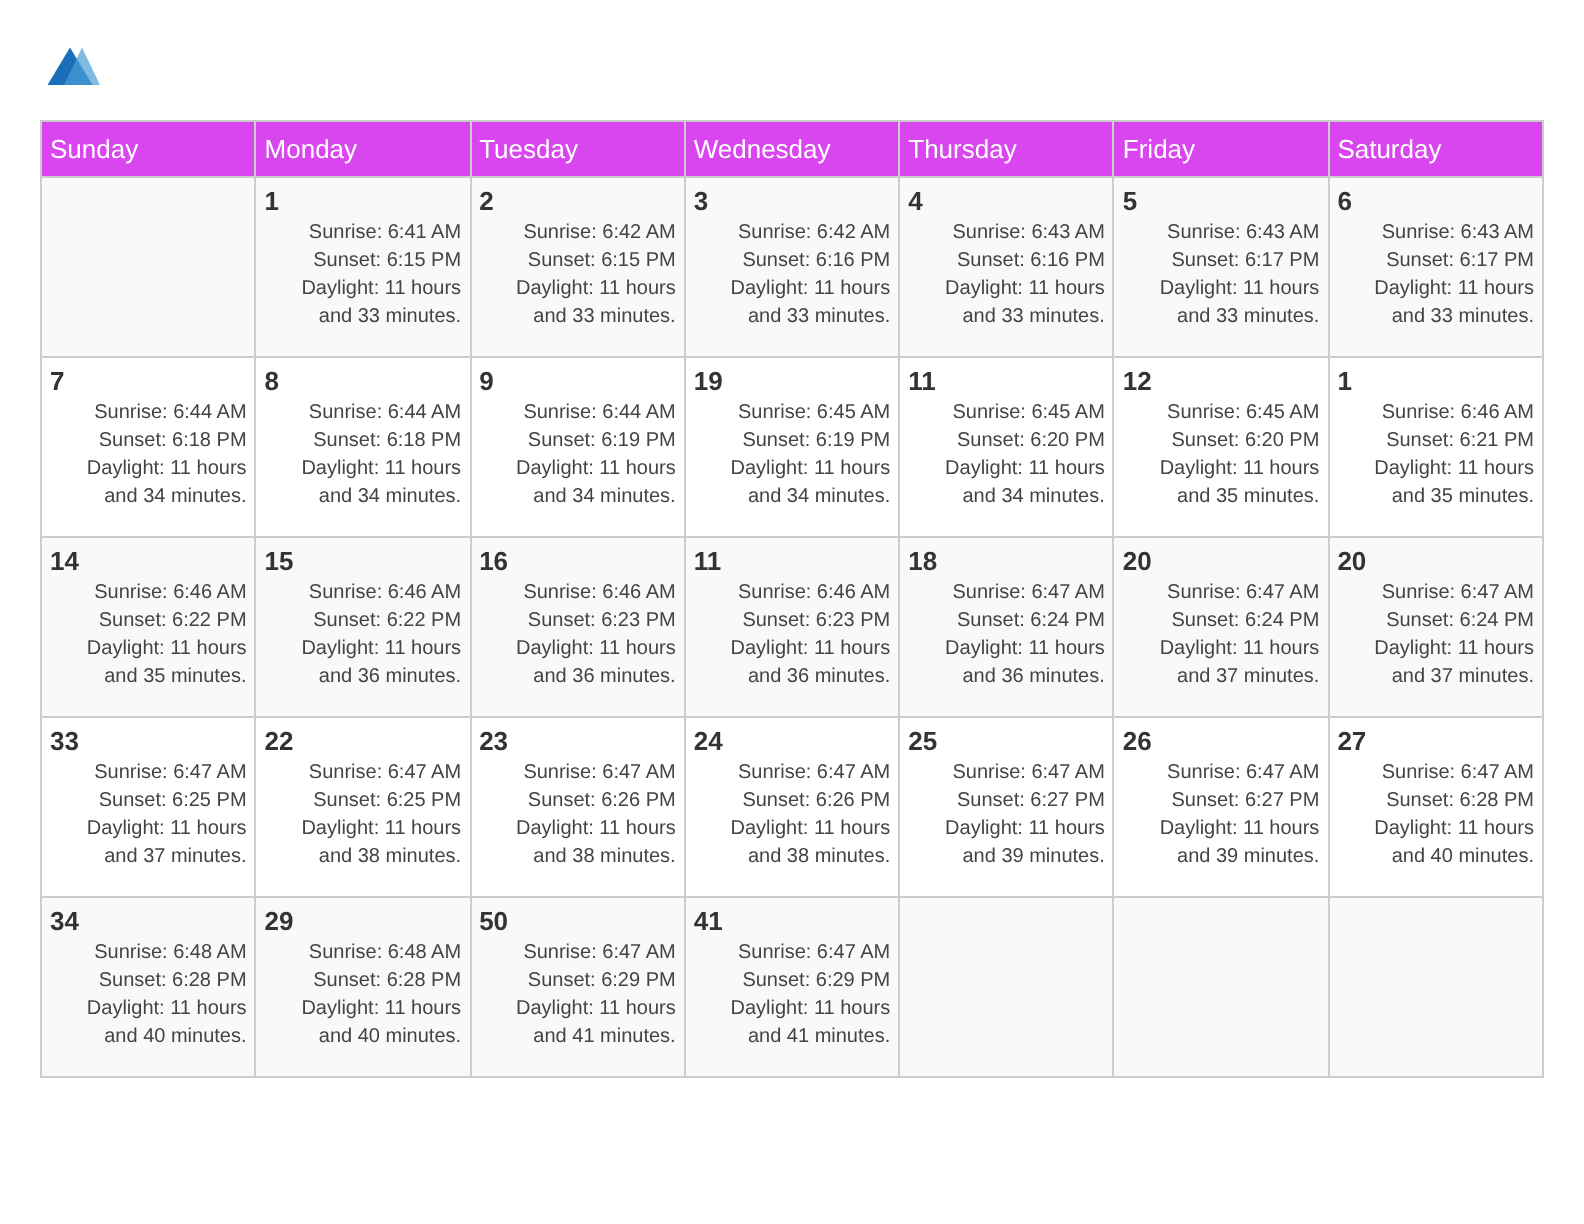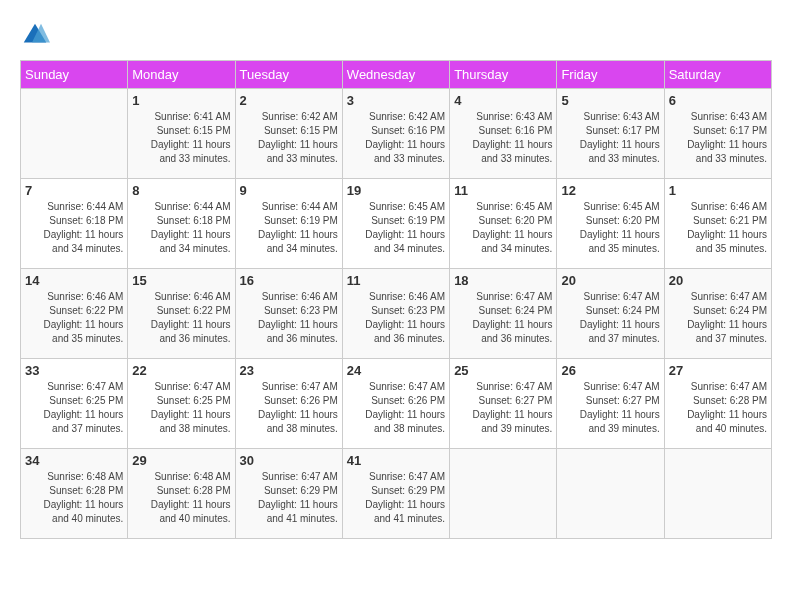--- a/index.html
+++ b/index.html
@@ -249,21 +249,21 @@
       <tr>
         <td>
           <div class="day-number">34</div>
           <div class="day-info">Sunrise: 6:48 AM<br>Sunset: 6:28 PM<br>Daylight: 11 hours and 40 minutes.</div>
         </td>
         <td>
           <div class="day-number">29</div>
           <div class="day-info">Sunrise: 6:48 AM<br>Sunset: 6:28 PM<br>Daylight: 11 hours and 40 minutes.</div>
         </td>
         <td>
-          <div class="day-number">30</div>
+          <div class="day-number">50</div>
           <div class="day-info">Sunrise: 6:47 AM<br>Sunset: 6:29 PM<br>Daylight: 11 hours and 41 minutes.</div>
         </td>
         <td>
           <div class="day-number">41</div>
           <div class="day-info">Sunrise: 6:47 AM<br>Sunset: 6:29 PM<br>Daylight: 11 hours and 41 minutes.</div>
         </td>
         <td class="empty"></td>
         <td class="empty"></td>
         <td class="empty"></td>
       </tr>

